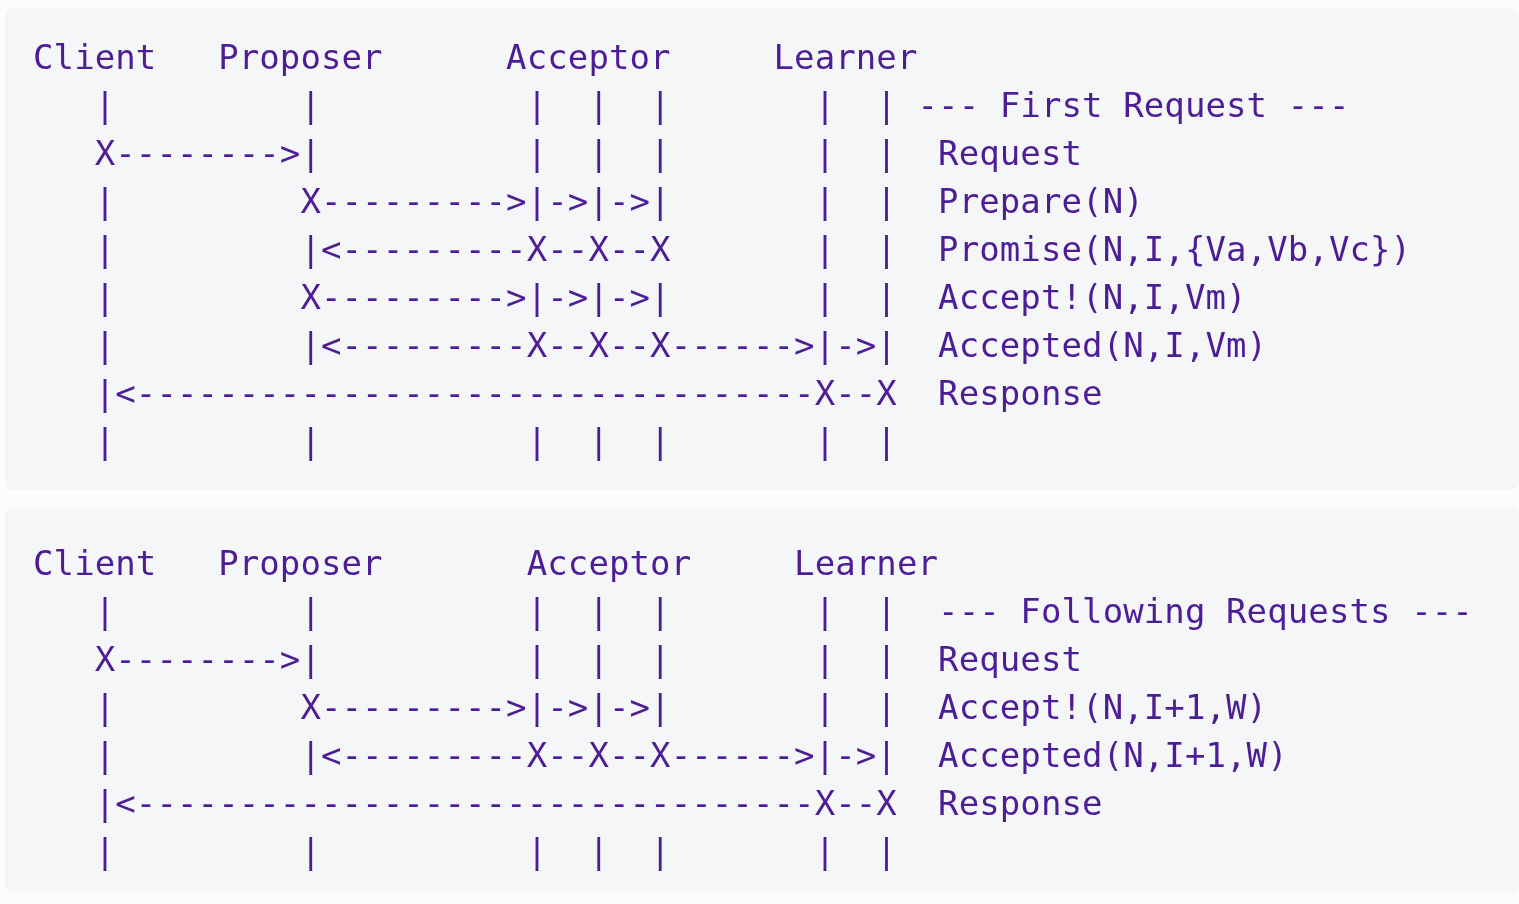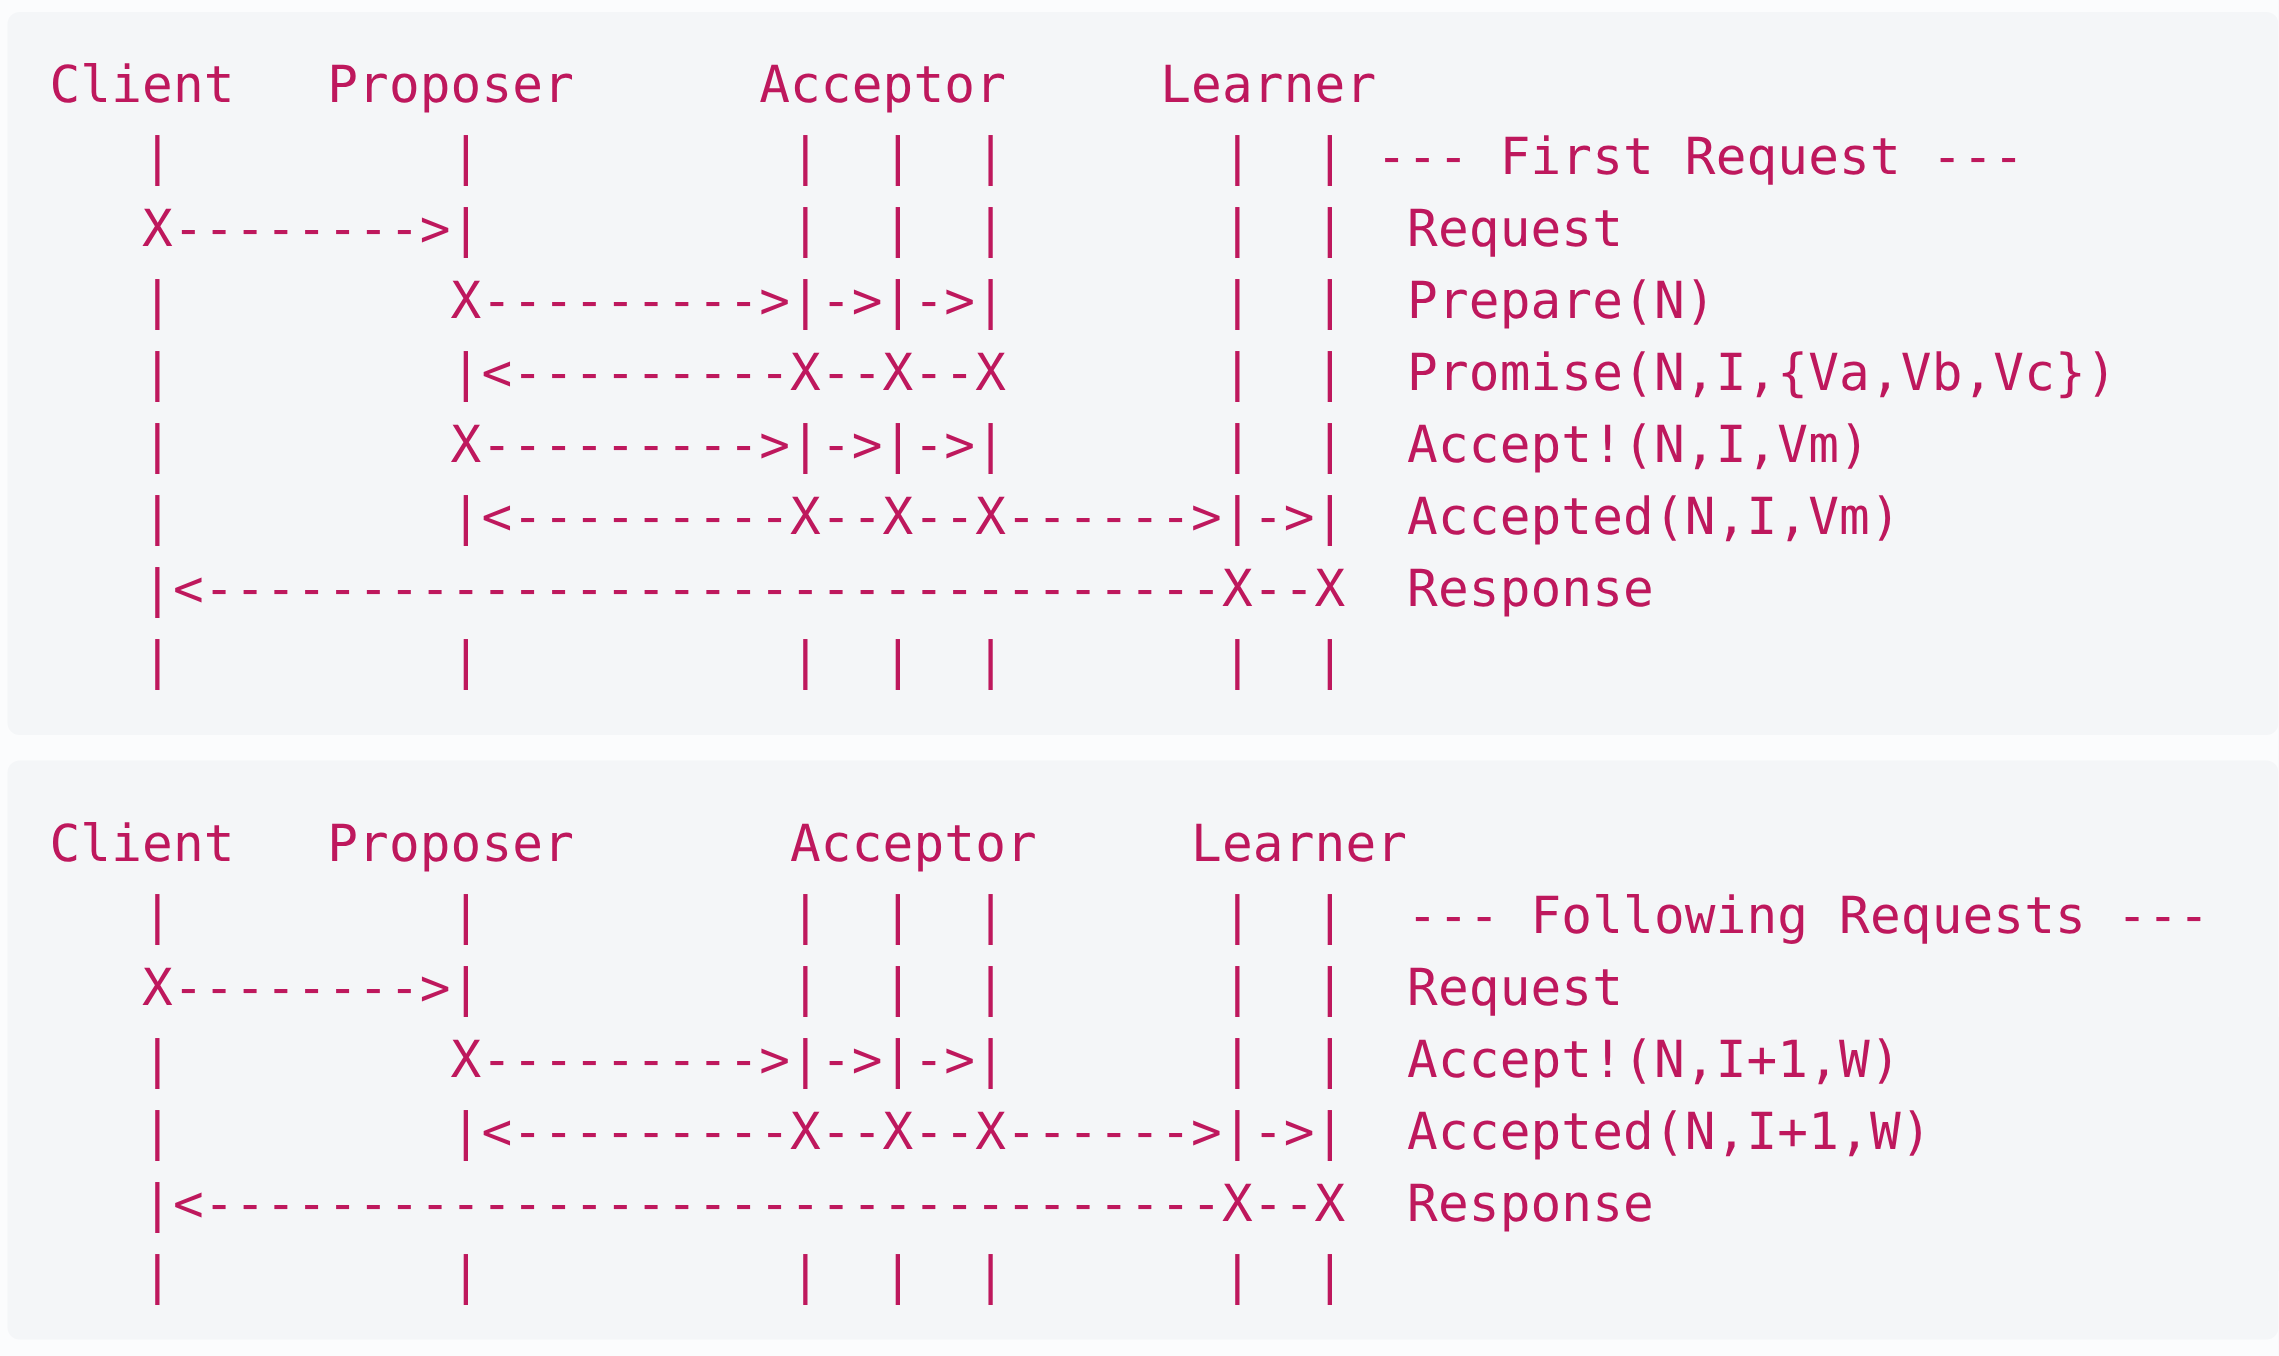--- a/index.html
+++ b/index.html
@@ -14,21 +14,21 @@
     position: relative;
     font-family: "DejaVu Sans Mono", monospace;
   }
   .ascii-panel {
     position: absolute;
     box-sizing: border-box;
     left: 5px;
     right: 0;
     background: #f4f6f8;
     border-radius: 8px;
-    color: #be185d;
+    color: #4c1d95;
     font-family: "DejaVu Sans Mono", monospace;
     font-size: 34px;
     line-height: 48px;
     letter-spacing: 0.1px;
     margin: 0;
     white-space: pre;
     overflow: hidden;
   }
   .panel-first {
     top: 8px;

